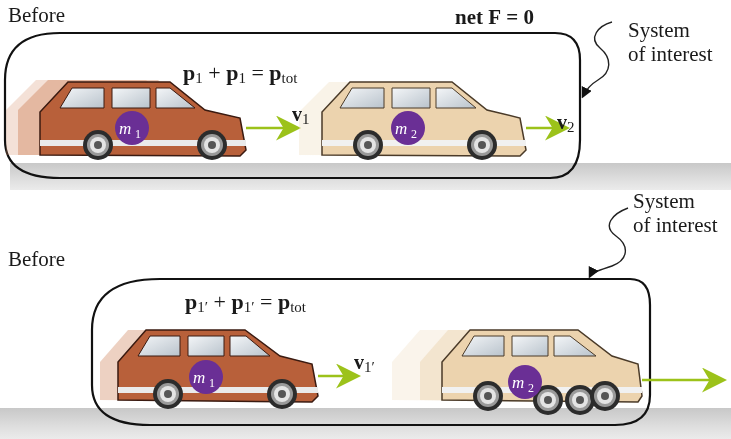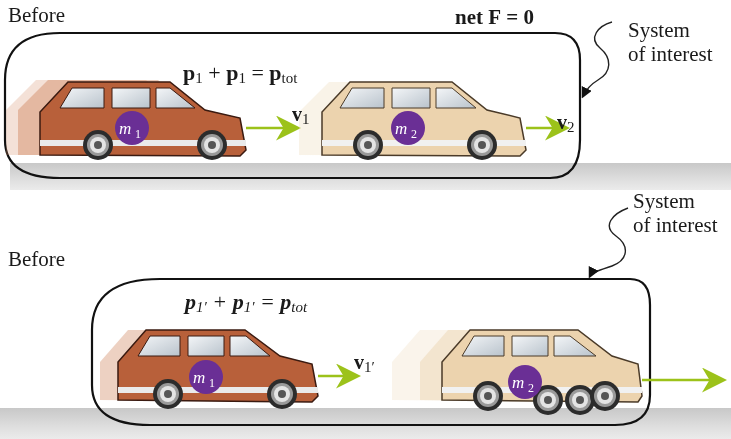--- a/index.html
+++ b/index.html
@@ -147,21 +147,21 @@
   <span>v</span><span class="sub">2</span>
 </div>
 
 <div class="abs label" style="left:8px;top:249px;">Before</div>
 
 <div class="abs label" style="left:633px;top:189px;line-height:24px;">
   <div>System</div>
   <div>of interest</div>
 </div>
 
-<div class="abs eq" style="left:185px;top:291px;font-style:italic;">
+<div class="abs eq" style="left:185px;top:291px;">
   <b>p</b><span class="sub">1′</span><span style="white-space:pre"> + </span><b>p</b><span class="sub">1′</span><span style="white-space:pre"> = </span><b>p</b><span class="sub">tot</span>
 </div>
 
 <div class="abs vlab" style="left:318px;top:352px;text-align:center;">
   <span>v</span><span class="sub">1′</span>
 </div>
 <div class="abs vlab" style="left:702px;top:352px;">
   <span>v</span><span class="sub">2′</span>
 </div>
 

